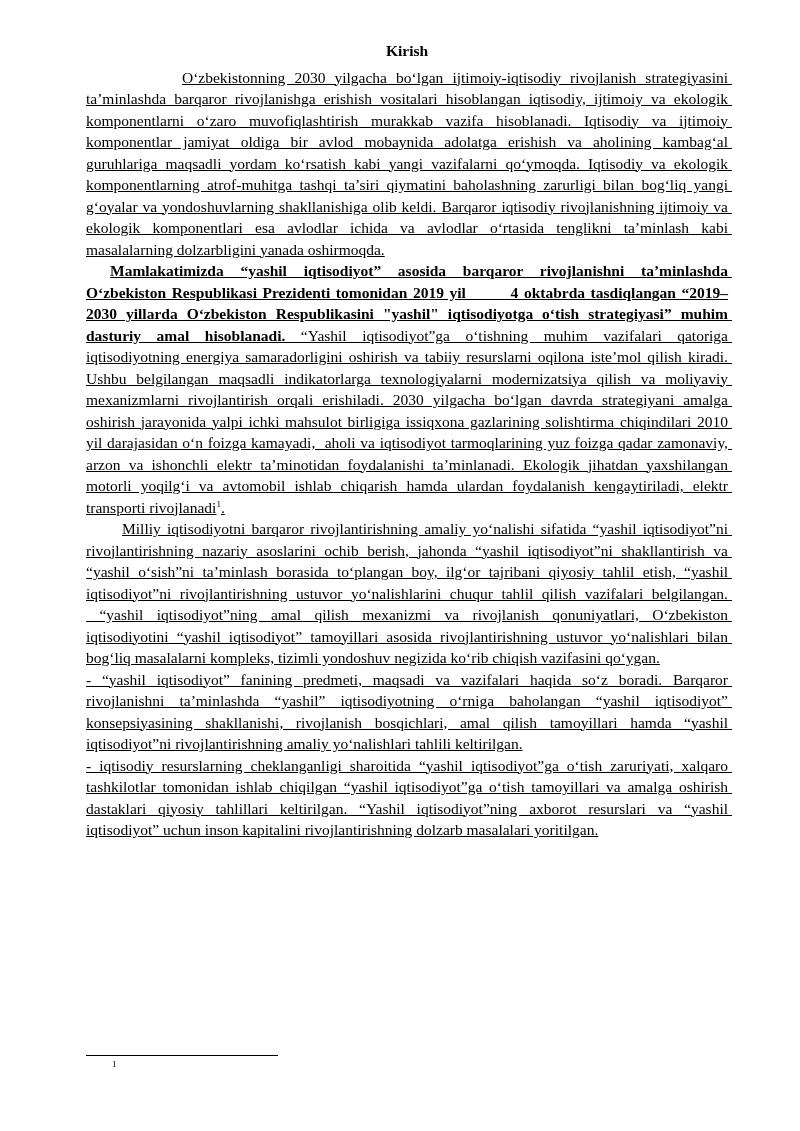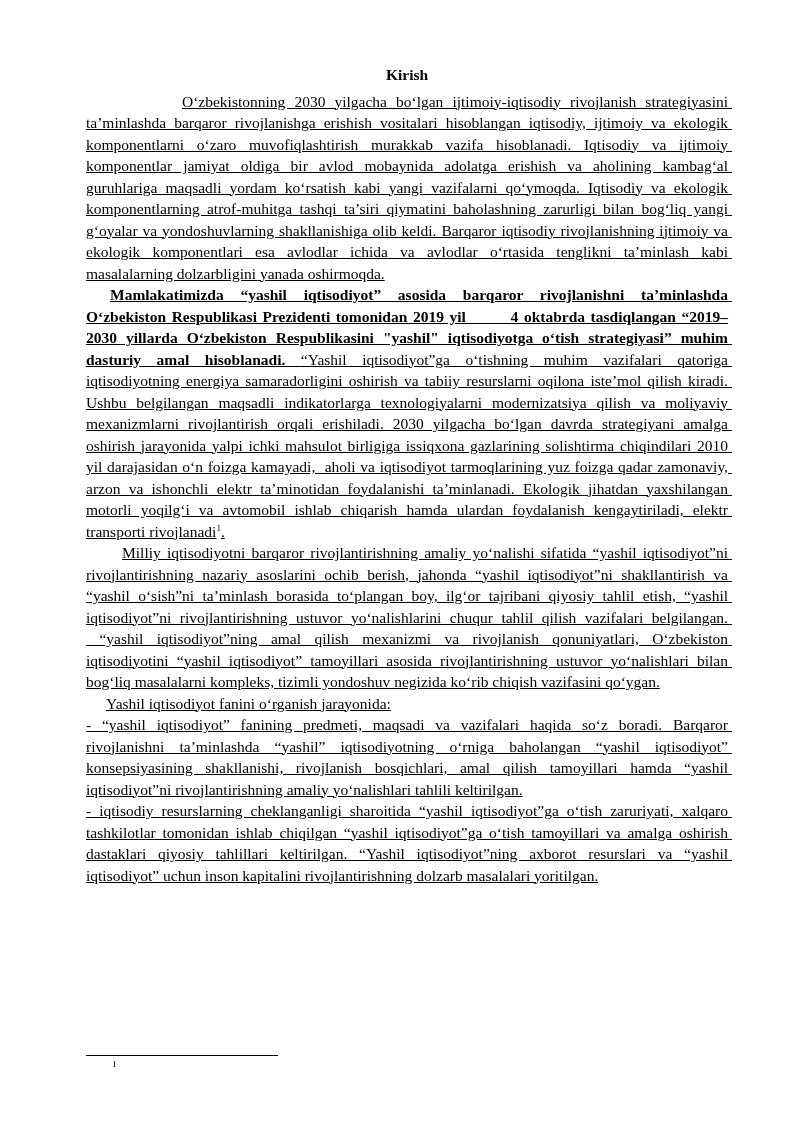--- a/index.html
+++ b/index.html
@@ -9,21 +9,21 @@
     background: #ffffff;
     color: #000000;
     font-family: "Liberation Serif", "DejaVu Serif", serif;
     overflow: hidden;
   }
   .page {
     position: relative;
     box-sizing: border-box;
     width: 780px;
     height: 1131px;
-    padding: 64px 52px 0 86px;
+    padding: 40px 52px 0 86px;
     font-size: 15.5px;
     line-height: 21.5px;
   }
   .title {
     margin: 0 0 5px 0;
     font-size: 15.5px;
     line-height: 21.5px;
     font-weight: bold;
     text-align: center;
   }
@@ -57,21 +57,20 @@
 </head>
 <body>
 
 <div class="page">
   <h1 class="title">Kirish</h1>
 
   <div id="content">
       <p class="doc-par" style="text-indent: 96px;"><span class="run">O‘zbekistonning 2030 yilgacha bo‘lgan ijtimoiy-iqtisodiy rivojlanish strategiyasini ta’minlashda barqaror rivojlanishga erishish vositalari hisoblangan iqtisodiy, ijtimoiy va ekologik komponentlarni o‘zaro muvofiqlashtirish murakkab vazifa hisoblanadi. Iqtisodiy va ijtimoiy komponentlar jamiyat oldiga bir avlod mobaynida adolatga erishish va aholining kambag‘al guruhlariga maqsadli yordam ko‘rsatish kabi yangi vazifalarni qo‘ymoqda. Iqtisodiy va ekologik komponentlarning atrof-muhitga tashqi ta’siri qiymatini baholashning zarurligi bilan bog‘liq yangi g‘oyalar va yondoshuvlarning shakllanishiga olib keldi. Barqaror iqtisodiy rivojlanishning ijtimoiy va ekologik komponentlari esa avlodlar ichida va avlodlar o‘rtasida tenglikni ta’minlash kabi masalalarning dolzarbligini yanada oshirmoqda.</span></p>
       <p class="doc-par" style="text-indent: 24px;"><span class="run bold">Mamlakatimizda “yashil iqtisodiyot” asosida barqaror rivojlanishni ta’minlashda O‘zbekiston Respublikasi Prezidenti tomonidan 2019 yil&nbsp;&nbsp;&nbsp;&nbsp;&nbsp;&nbsp;&nbsp; 4 oktabrda tasdiqlangan “2019–2030 yillarda O‘zbekiston Respublikasini "yashil" iqtisodiyotga o‘tish strategiyasi” muhim dasturiy amal hisoblanadi. </span><span class="run">“Yashil iqtisodiyot”ga o‘tishning muhim vazifalari qatoriga iqtisodiyotning energiya samaradorligini oshirish va tabiiy resurslarni oqilona iste’mol qilish kiradi. Ushbu belgilangan maqsadli indikatorlarga texnologiyalarni modernizatsiya qilish va moliyaviy mexanizmlarni rivojlantirish orqali erishiladi. 2030 yilgacha bo‘lgan davrda strategiyani amalga oshirish jarayonida yalpi ichki mahsulot birligiga issiqxona gazlarining solishtirma chiqindilari 2010 yil darajasidan o‘n foizga kamayadi, &nbsp;aholi va iqtisodiyot tarmoqlarining yuz foizga qadar zamonaviy, arzon va ishonchli elektr ta’minotidan foydalanishi ta’minlanadi. Ekologik jihatdan yaxshilangan motorli yoqilg‘i va avtomobil ishlab chiqarish hamda ulardan foydalanish kengaytiriladi, elektr transporti rivojlanadi</span><sup class="fn-ref">1</sup><span class="run">.</span></p>
       <p class="doc-par" style="text-indent: 36px;"><span class="run">Milliy iqtisodiyotni barqaror rivojlantirishning amaliy yo‘nalishi sifatida “yashil iqtisodiyot”ni rivojlantirishning nazariy asoslarini ochib berish, jahonda “yashil iqtisodiyot”ni shakllantirish va “yashil o‘sish”ni ta’minlash borasida to‘plangan boy, ilg‘or tajribani qiyosiy tahlil etish, “yashil iqtisodiyot”ni rivojlantirishning ustuvor yo‘nalishlarini chuqur tahlil qilish vazifalari belgilangan. &nbsp;“yashil iqtisodiyot”ning amal qilish mexanizmi va rivojlanish qonuniyatlari, O‘zbekiston iqtisodiyotini “yashil iqtisodiyot” tamoyillari asosida rivojlantirishning ustuvor yo‘nalishlari bilan bog‘liq masalalarni kompleks, tizimli yondoshuv negizida ko‘rib chiqish vazifasini qo‘ygan.</span></p>
-      <p class="doc-par" style="text-indent: 20px;"><span class="run">Yashil iqtisodiyot fanini o‘rganish jarayonida:</span></p>
       <p class="doc-par"><span class="run">- “yashil iqtisodiyot” fanining predmeti, maqsadi va vazifalari haqida so‘z boradi. Barqaror rivojlanishni ta’minlashda “yashil” iqtisodiyotning o‘rniga baholangan “yashil iqtisodiyot” konsepsiyasining shakllanishi, rivojlanish bosqichlari, amal qilish tamoyillari hamda “yashil iqtisodiyot”ni rivojlantirishning amaliy yo‘nalishlari tahlili keltirilgan.</span></p>
       <p class="doc-par"><span class="run">- iqtisodiy resurslarning cheklanganligi sharoitida “yashil iqtisodiyot”ga o‘tish zaruriyati, xalqaro tashkilotlar tomonidan ishlab chiqilgan “yashil iqtisodiyot”ga o‘tish tamoyillari va amalga oshirish dastaklari qiyosiy tahlillari keltirilgan. “Yashil iqtisodiyot”ning axborot resurslari va “yashil iqtisodiyot” uchun inson kapitalini rivojlantirishning dolzarb masalalari yoritilgan.</span></p>
     </div>
 
   <div class="footnote">
     <div class="fn-rule"></div>
     <div class="fn-marker">1</div>
   </div>
 </div>
 

